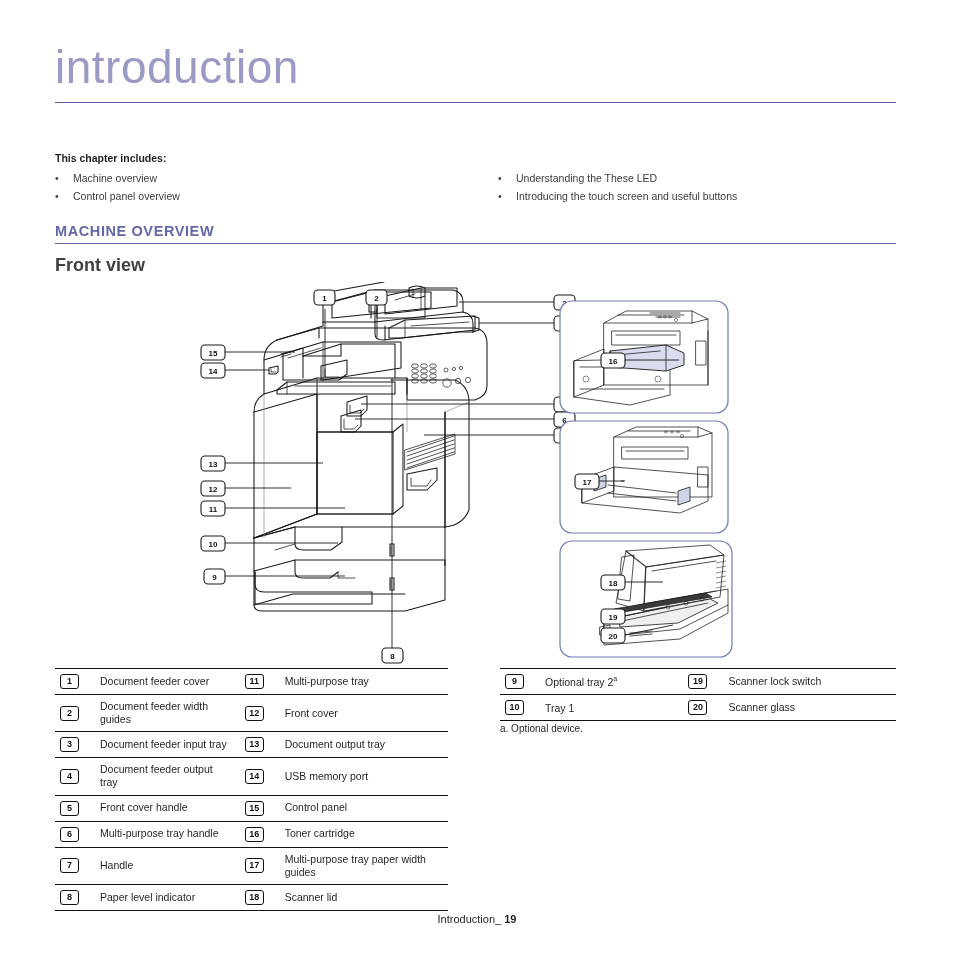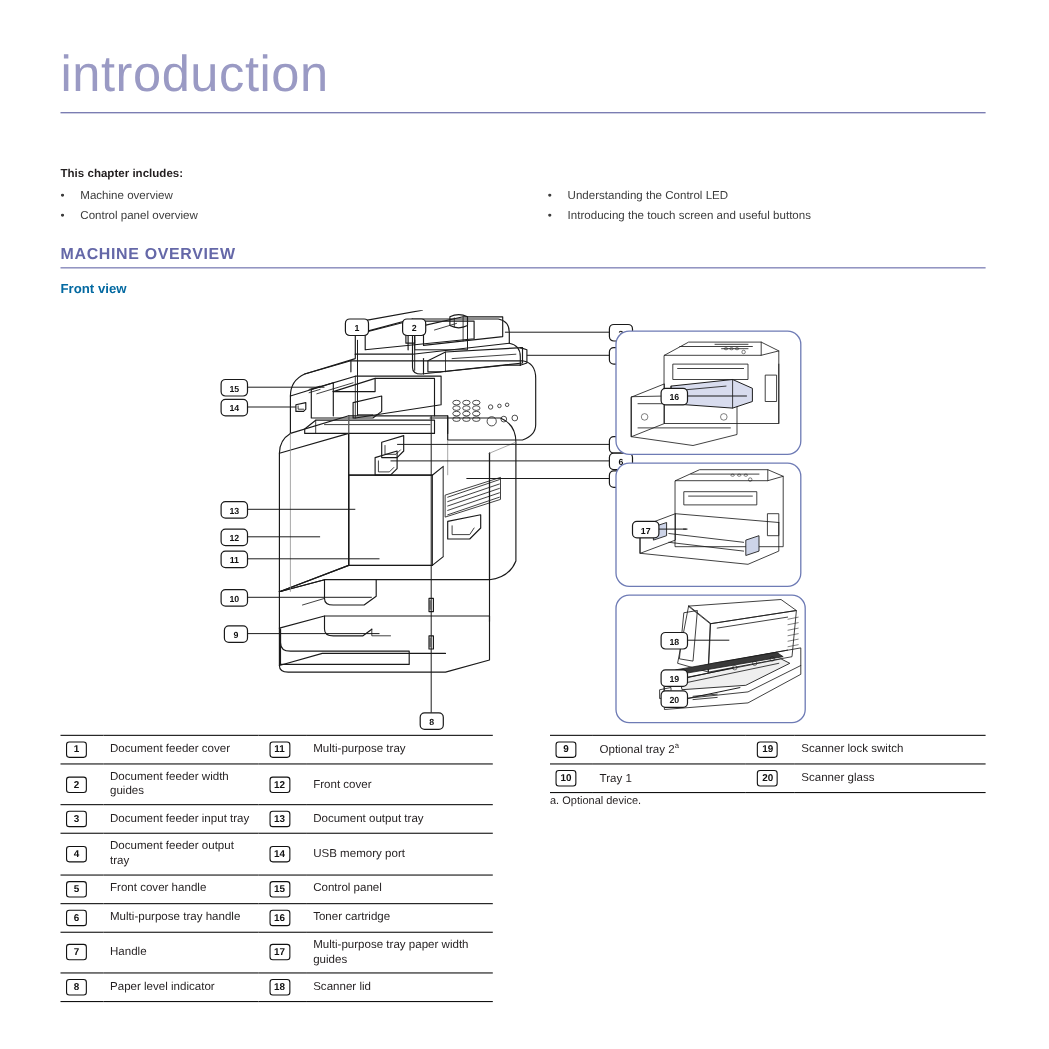--- a/index.html
+++ b/index.html
@@ -99,23 +99,23 @@
     left: 55px;
     top: 243px;
     width: 841px;
     height: 1px;
     background: #6568a8;
   }
   .sub-heading {
     position: absolute;
     left: 55px;
     top: 255px;
-    font-size: 12px;
+    font-size: 18px;
     font-weight: bold;
-    color: #0369a1;
+    color: #404040;
   }
 
   
   .figure-area {
     position: absolute;
     left: 55px;
     top: 282px;
     width: 841px;
     height: 385px;
   }
@@ -206,21 +206,21 @@
     </div>
     <div class="bullet-row">
       <span class="bullet-dot">•</span>
       <span>Control panel overview</span>
     </div>
   </div>
 
   <div class="bullet-col right">
     <div class="bullet-row">
       <span class="bullet-dot">•</span>
-      <span>Understanding the Control LED</span>
+      <span>Understanding the These LED</span>
     </div>
     <div class="bullet-row">
       <span class="bullet-dot">•</span>
       <span>Introducing the touch screen and useful buttons</span>
     </div>
   </div>
 
   <div class="section-heading">MACHINE OVERVIEW</div>
   <div class="section-rule"></div>
   <div class="sub-heading">Front view</div>
@@ -680,14 +680,18 @@
         <td class="numcell"><span class="numbox">10</span></td>
         <td class="labelcell"><span>Tray 1</span><span class="sup"></span></td>
         <td class="numcell second"><span class="numbox">20</span></td>
         <td class="labelcell">Scanner glass</td>
       </tr>
     </tbody>
   </table>
 
   <div class="footnote">a. Optional device.</div>
 
+  <div class="footer">
+    <span>Introduction_</span>
+    <span class="pagenum">19</span>
+  </div>
 
 </div>
 
 </body></html>

